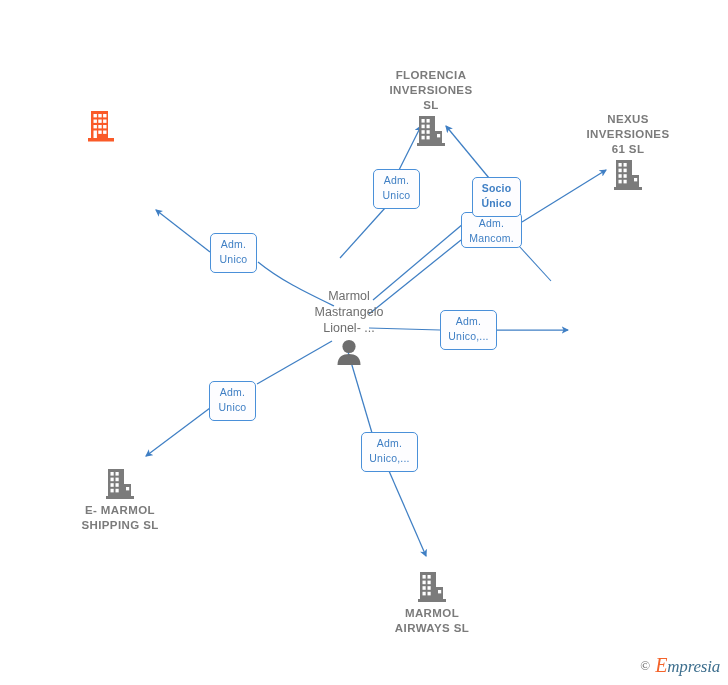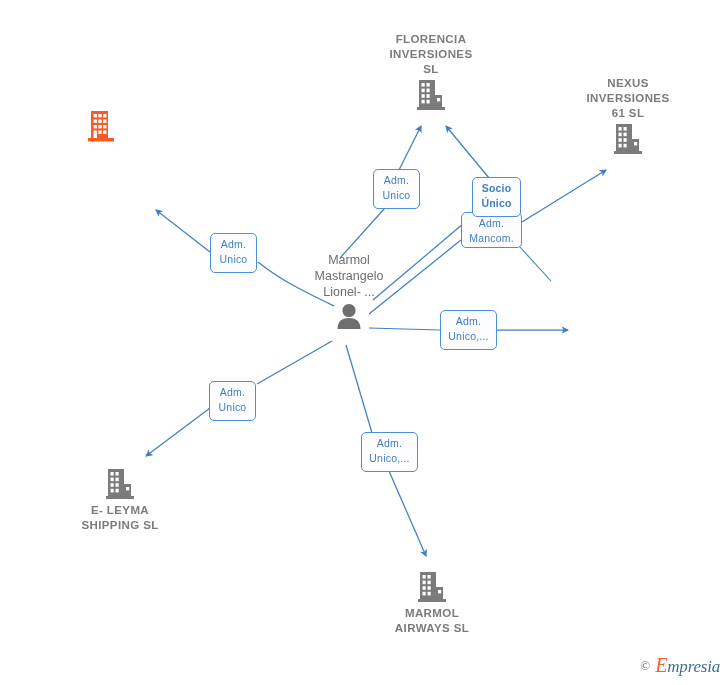--- a/index.html
+++ b/index.html
@@ -31,20 +31,21 @@
     text-align: center;
     user-select: none;
   }
   .node .node-label {
     font-size: 11.5px;
     line-height: 15px;
     color: #7b7b7b;
     letter-spacing: 0.4px;
     font-weight: bold;
     white-space: pre-line;
+    margin-top: 36px;
   }
   .node.company .node-label {
     font-weight: bold;
   }
   .node.person .node-label {
     font-size: 12.5px;
     line-height: 16px;
     font-weight: normal;
     color: #6e6e6e;
     letter-spacing: 0;
@@ -241,21 +242,21 @@
         <rect x="10.5" y="4" width="3.2" height="3.6" fill="#ffffff"></rect>
         <rect x="5.5" y="9.6" width="3.2" height="3.6" fill="#ffffff"></rect>
         <rect x="10.5" y="9.6" width="3.2" height="3.6" fill="#ffffff"></rect>
         <rect x="5.5" y="15.2" width="3.2" height="3.6" fill="#ffffff"></rect>
         <rect x="10.5" y="15.2" width="3.2" height="3.6" fill="#ffffff"></rect>
         <rect x="5.5" y="20.8" width="3.2" height="3.6" fill="#ffffff"></rect>
         <rect x="10.5" y="20.8" width="3.2" height="3.6" fill="#ffffff"></rect>
         <rect x="21" y="19" width="3.2" height="3.4" fill="#ffffff"></rect>
       </svg>
     </span>
-    <div class="node-label">E- LEYMA
+    <div class="node-label">E- MARMOL
 SHIPPING  SL</div>
   </div>
 
   <div class="node company below" style="left:432px; top:569px;">
     <span class="icon-wrap">
       <svg width="30" height="32" viewBox="0 0 30 32">
         <rect x="3" y="1" width="16" height="27" fill="#7b7b7b"></rect>
         <rect x="19" y="16" width="7" height="12" fill="#7b7b7b"></rect>
         <rect x="1" y="28" width="28" height="3" fill="#7b7b7b"></rect>
         <rect x="5.5" y="4" width="3.2" height="3.6" fill="#ffffff"></rect>

